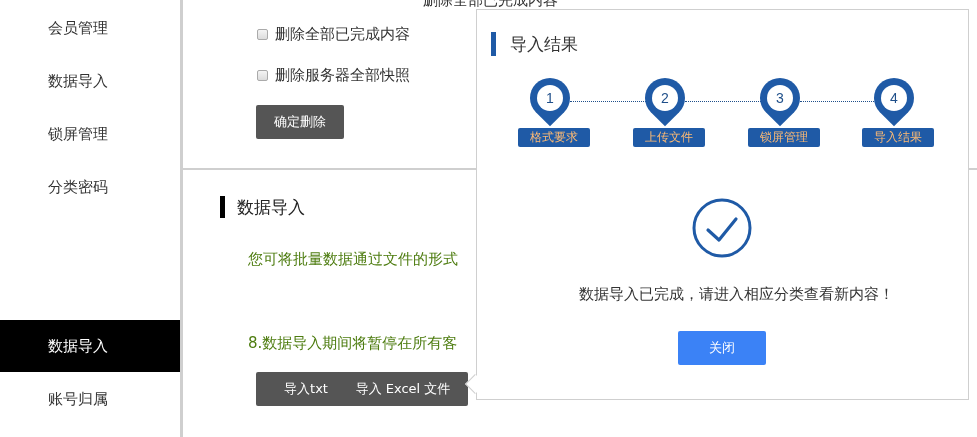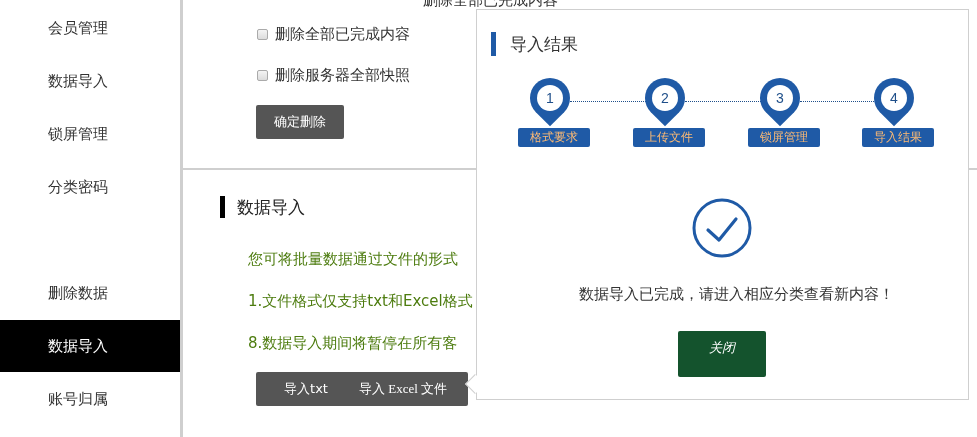--- a/index.html
+++ b/index.html
@@ -31,31 +31,30 @@
 
     .step-line { position: absolute; top: 101px; height: 0; border-top: 1px dotted #1f4f8a; }
     .step { position: absolute; top: 78px; width: 64px; height: 70px; }
     .pin { position: absolute; left: 12px; top: 0; width: 40px; height: 40px; }
     .pin-outer { position: absolute; left: 0; top: 0; width: 40px; height: 40px; background: #1f5aa6; border-radius: 50% 50% 50% 0; transform: rotate(-45deg); transform-origin: 50% 50%; }
     .pin-inner { position: absolute; left: 7px; top: 7px; width: 26px; height: 26px; background: #fff; border-radius: 50%; text-align: center; line-height: 26px; font-size: 14px; color: #1f4f8a; font-family: "Liberation Sans", sans-serif; }
     .step-label { position: absolute; left: 0; top: 50px; width: 72px; height: 19px; line-height: 19px; background: #1f5aa6; color: #fdba74; font-size: 12px; text-align: center; border-radius: 2px; }
 
     .check-circle { position: absolute; left: 692px; top: 198px; width: 60px; height: 60px; }
     .done-msg { position: absolute; left: 476px; top: 285px; width: 493px; text-align: center; font-size: 15px; color: #333; padding-left: 28px; }
-    .close-btn { position: absolute; left: 678px; top: 331px; width: 88px; height: 46px; line-height: 34px; background: #14532d; color: #fff; font-size: 13px; text-align: center; border-radius: 2px; cursor: pointer; font-style: italic; }
+    .close-btn { position: absolute; left: 678px; top: 331px; width: 88px; height: 34px; line-height: 34px; background: #3b82f6; color: #fff; font-size: 13px; text-align: center; border-radius: 2px; cursor: pointer; }
   </style>
 </head>
 <body>
 
 <nav class="sidebar">
   <div class="sidebar-item" style="top:2px"><span>会员管理</span></div>
   <div class="sidebar-item" style="top:55px"><span>数据导入</span></div>
   <div class="sidebar-item" style="top:161px"><span>分类密码</span></div>
   <div class="sidebar-item" style="top:108px"><span>锁屏管理</span></div>
-  <div class="sidebar-item" style="top:267px"><span>删除数据</span></div>
   <div class="sidebar-item active" style="top:320px"><span>数据导入</span></div>
   <div class="sidebar-item" style="top:373px"><span>账号归属</span></div>
 </nav>
 <div class="sidebar-divider"></div>
 
 <main class="main">
   <div class="top-cut">删除全部已完成内容</div>
 
   <label class="check-row" style="top:24px">
     <span class="checkbox"></span>
@@ -68,25 +67,24 @@
   <div class="dark-btn" style="left:73px; top:105px; width:88px;">确定删除</div>
 
   <div class="section-sep"></div>
 
   <div class="section-title">
     <span class="section-bar"></span>
     <span class="section-title-text">数据导入</span>
   </div>
 
   <div class="para" style="top:250px">您可将批量数据通过文件的形式</div>
-  <div class="para" style="top:292px">1.文件格式仅支持txt和Excel格式</div>
   <div class="para" style="top:334px">8.数据导入期间将暂停在所有客</div>
 
   <div class="dark-btn" style="left:73px; top:372px; width:100px;">导入txt</div>
-  <div class="dark-btn" style="left:155px; top:372px; width:130px;font-family:Liberation Serif, serif;">导入 Excel 文件</div>
+  <div class="dark-btn" style="left:155px; top:372px; width:130px;">导入 Excel 文件</div>
 </main>
 
 <div class="popover-box"></div>
 <div class="popover-arrow"></div>
 
 <div class="pop-title">
   <span class="pop-title-bar"></span>
   <span class="pop-title-text">导入结果</span>
 </div>
 

